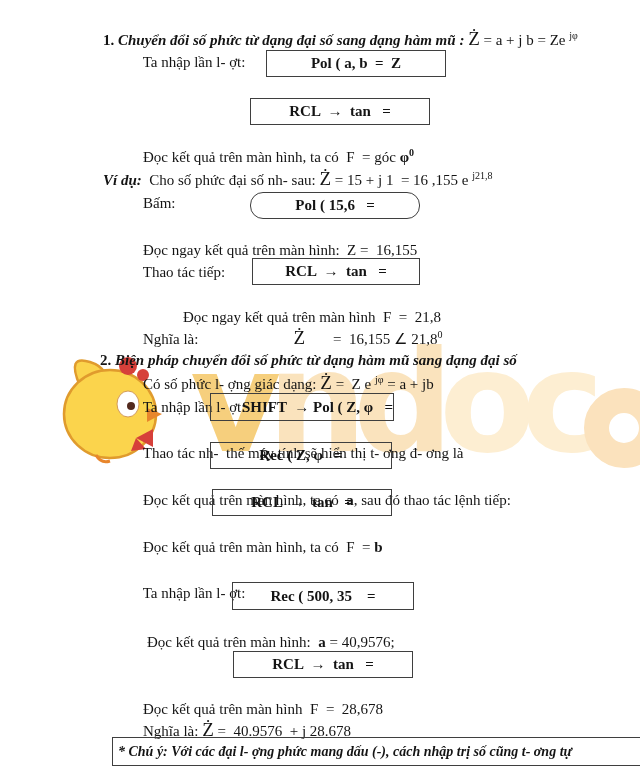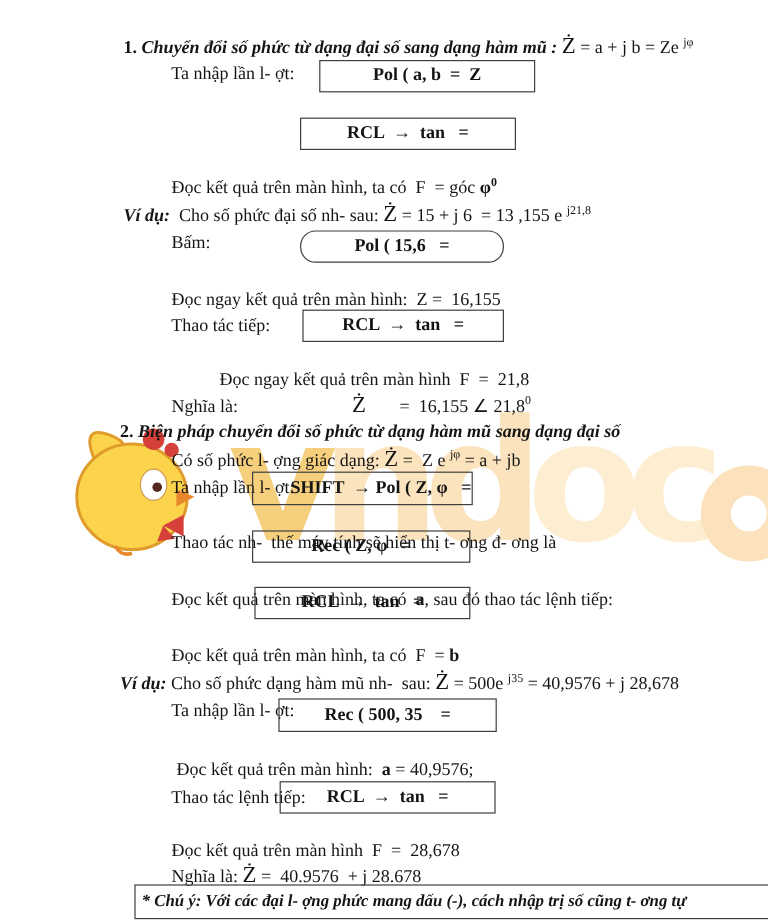--- a/index.html
+++ b/index.html
@@ -85,21 +85,21 @@
 
   <div class="cmd-box" style="left:250px; top:98px; width:178px; height:25px;">
     <span>RCL  →  tan   =</span>
   </div>
 
   <div class="line" style="left:128px; top:127px;">
     <span>Đọc kết quả trên màn hình, ta có  F  = góc </span><span class="b">φ</span><span class="sup b">0</span>
   </div>
 
   <div class="line" style="left:88px; top:149px;">
-    <span class="bi">Ví dụ:</span><span>  Cho số phức đại số nh- sau: </span><span class="zbig">Ż</span><span> = 15 + j 6  = 13 ,155 e </span><span class="sup">j21,8</span>
+    <span class="bi">Ví dụ:</span><span>  Cho số phức đại số nh- sau: </span><span class="zbig">Ż</span><span> = 15 + j 1  = 16 ,155 e </span><span class="sup">j21,8</span>
   </div>
 
   <div class="line" style="left:128px; top:173px;">
     <span>Bấm:</span>
   </div>
 
   <div class="cmd-box" style="left:250px; top:192px; width:168px; height:25px;border-radius:13px;">
     <span>Pol ( 15,6   =</span>
   </div>
 
@@ -152,39 +152,33 @@
   </div>
 
   <div class="cmd-box" style="left:212px; top:489px; width:178px; height:25px;">
     <span>RCL  →  tan   =</span>
   </div>
 
   <div class="line" style="left:128px; top:517px;">
     <span>Đọc kết quả trên màn hình, ta có  F  = </span><span class="b">b</span>
   </div>
 
-  <div class="line" style="left:85px; top:539px;">
-    <span class="bi">Ví dụ:</span><span> Cho số phức dạng hàm mũ nh-  sau: </span><span class="zbig">Ż</span><span> = 500e </span><span class="sup">j35</span><span> = 40,9576 + j 28,678</span>
-  </div>
 
   <div class="line" style="left:128px; top:563px;">
     <span>Ta nhập lần l- ợt:</span>
   </div>
 
   <div class="cmd-box" style="left:232px; top:582px; width:180px; height:26px;">
     <span>Rec ( 500, 35    =</span>
   </div>
 
   <div class="line" style="left:132px; top:612px;">
     <span>Đọc kết quả trên màn hình:  </span><span class="b">a</span><span> = 40,9576;</span>
   </div>
 
-  <div class="line" style="left:128px; top:635px;">
-    <span>Thao tác lệnh tiếp:</span>
-  </div>
 
   <div class="cmd-box" style="left:233px; top:651px; width:178px; height:25px;">
     <span>RCL  →  tan   =</span>
   </div>
 
   <div class="line" style="left:128px; top:679px;">
     <span>Đọc kết quả trên màn hình  F  =  28,678</span>
   </div>
 
   <div class="line" style="left:128px; top:700px;">

